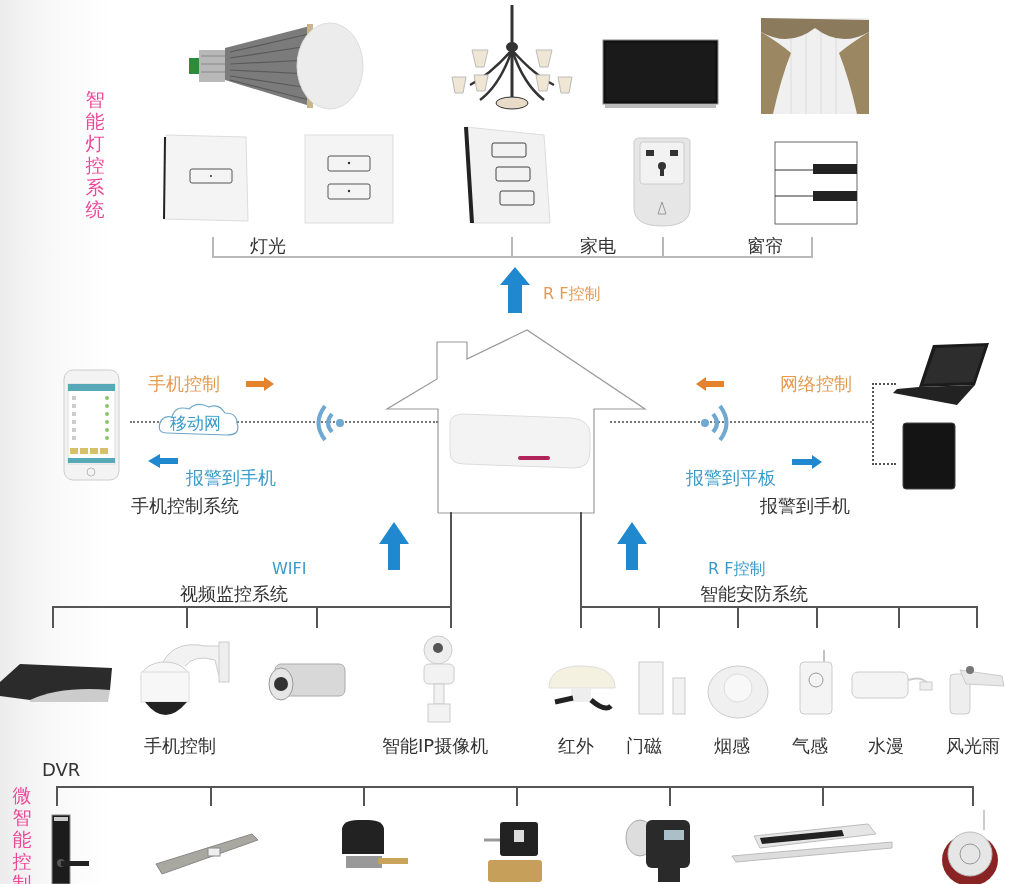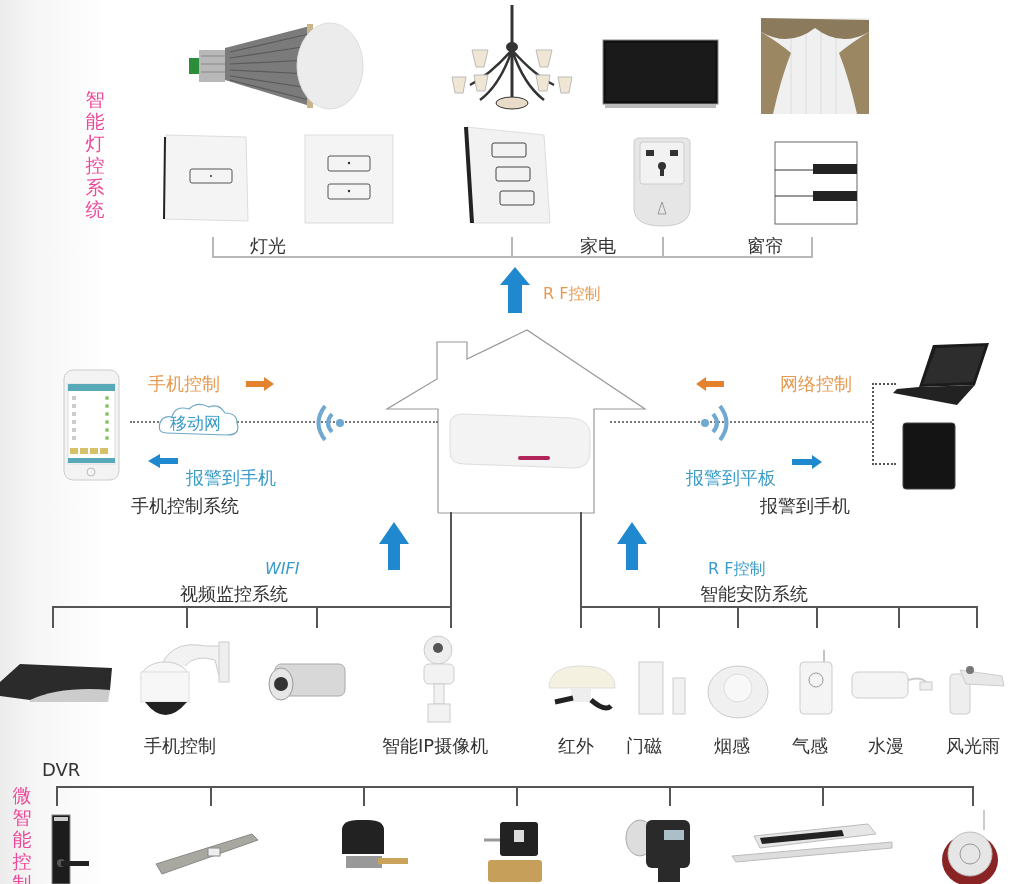--- a/index.html
+++ b/index.html
@@ -214,21 +214,21 @@
   <polygon points="4,46 26,44 82,42 64,62 0,50" fill="#222"></polygon>
 </svg>
 <svg style="left:903px; top:423px;" width="54" height="68">
   <rect x="0" y="0" width="52" height="66" rx="3" fill="#141414" stroke="#444"></rect>
 </svg>
 <div class="lbl" style="left:760px; top:494px;">报警到手机</div>
 
 <div class="line" style="left:450px; top:512px; width:2px; height:94px;"></div>
 <div class="line" style="left:580px; top:512px; width:2px; height:94px;"></div>
 
-<div class="lbl lbl-sm blue" style="left:265px; top:543px;font-style:italic;">WIFI</div>
+<div class="lbl lbl-sm blue" style="left:272px; top:543px;">WIFI</div>
 <svg style="left:378px; top:522px;" width="32" height="50">
   <polygon points="16,0 31,22 22,22 22,48 10,48 10,22 1,22" fill="#1f88cf"></polygon>
 </svg>
 
 <svg style="left:616px; top:522px;" width="32" height="50">
   <polygon points="16,0 31,22 22,22 22,48 10,48 10,22 1,22" fill="#1f88cf"></polygon>
 </svg>
 <div class="lbl lbl-sm blue" style="left:708px; top:543px;">R F控制</div>
 
 <div class="lbl" style="left:180px; top:582px;text-align:center;">视频监控系统</div>

